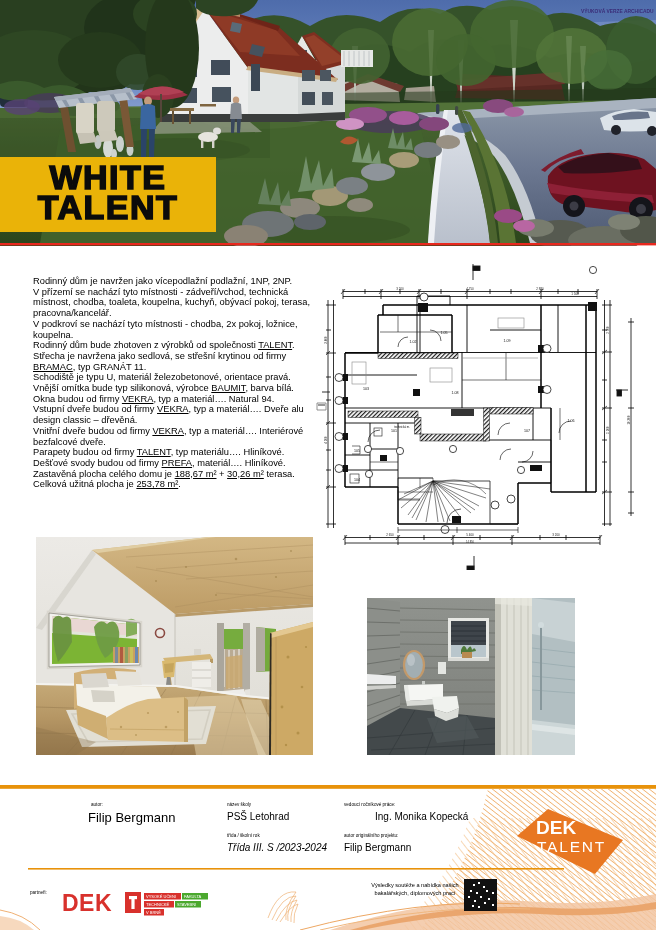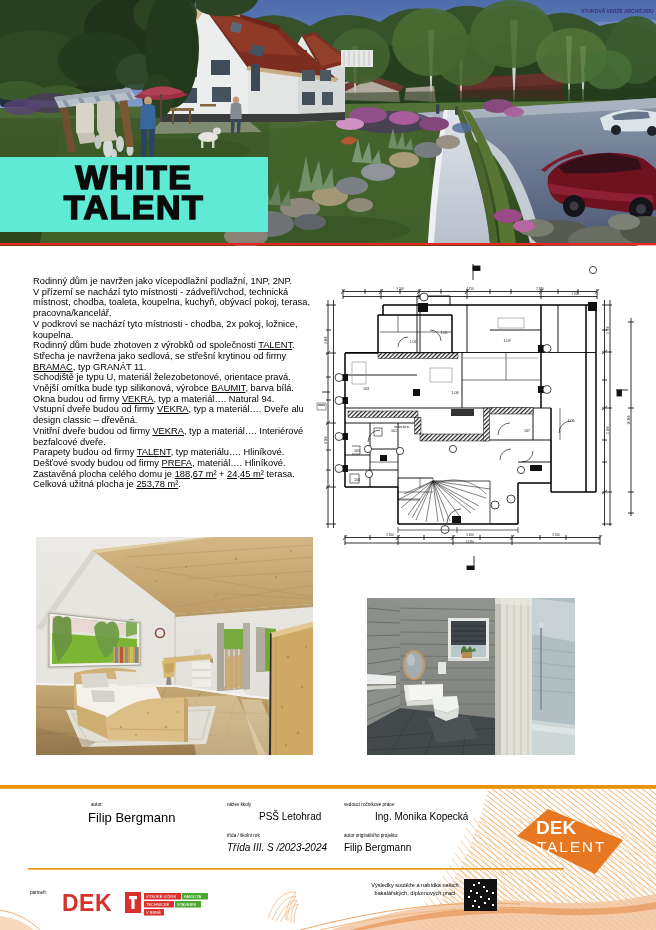--- a/index.html
+++ b/index.html
@@ -1,19 +1,19 @@
 <!DOCTYPE html>
 <html><head>
 <meta charset="utf-8">
 <style>
 html,body{margin:0;padding:0;}
 body{width:656px;height:930px;background:#ffffff;font-family:"Liberation Sans",sans-serif;position:relative;overflow:hidden;}
 .abs{position:absolute;}
 #desc{left:33px;top:276px;width:292px;font-size:9.3px;line-height:10.7px;color:#000;letter-spacing:0px;}
-#titlebox{left:0;top:157px;width:268px;height:75px;background:#5eead4;text-align:center;}
+#titlebox{left:0;top:157px;width:216px;height:75px;background:#eab308;text-align:center;}
 #titlebox div{font-weight:bold;font-size:34px;line-height:30px;color:#0b0b0b;letter-spacing:1.5px;-webkit-text-stroke:1.6px #0b0b0b;}
 #titlebox .t1{margin-top:5px;}
 u{text-decoration:underline;}
 </style>
 </head>
 <body>
 
 <svg class="abs" style="left:0;top:0" width="656" height="246" viewBox="0 0 656 246">
 <defs>
 <linearGradient id="sky" x1="0" y1="0" x2="0" y2="1">
@@ -274,21 +274,21 @@
 <u>BRAMAC</u>, typ GRANÁT 11.<br>
 Schodiště je typu U, materiál železobetonové, orientace pravá.<br>
 Vnější omítka bude typ silikonová, výrobce <u>BAUMIT</u>, barva bílá.<br>
 Okna budou od firmy <u>VEKRA</u>, typ a materiál…. Natural 94.<br>
 Vstupní dveře budou od firmy <u>VEKRA</u>, typ a materiál…. Dveře alu
 design classic – dřevěná.<br>
 Vnitřní dveře budou od firmy <u>VEKRA</u>, typ a materiál…. Interiérové
 bezfalcové dveře.<br>
 Parapety budou od firmy <u>TALENT</u>, typ materiálu…. Hliníkové.<br>
 Dešťové svody budou od firmy <u>PREFA</u>, materiál…. Hliníkové.<br>
-Zastavěná plocha celého domu je <u>188,67 m²</u> + <u>24,45 m²</u> terasa.<br>
+Zastavěná plocha celého domu je <u>188,67 m²</u> + <u>30,26 m²</u> terasa.<br>
 Celková užitná plocha je <u>253,78 m²</u>.
 </div>
 
 <svg class="abs" style="left:316px;top:402px" width="12" height="10" viewBox="0 0 12 10">
     <path d="M1,1 L10,1 L10,8 L1,8 Z" fill="none" stroke="#777" stroke-width="0.8"></path>
     <path d="M2,2 L9,2 L9,4 L2,4 Z" fill="#999"></path>
   </svg>
 
 <svg id="plan" class="abs" style="left:322px;top:258px" width="334" height="312" viewBox="322 258 334 312">
 <defs>
@@ -931,21 +931,21 @@
 </g>
 </g>
 </svg>
 
 <div class="abs" style="left:91px;top:24px;font-size:4.6px;color:#000;">autor:</div>
 
 <div class="abs" style="left:88px;top:32px;font-size:13px;color:#000;">Filip Bergmann</div>
 
 <div class="abs" style="left:227px;top:24px;font-size:4.6px;color:#000;">název školy</div>
 
-<div class="abs" style="left:227px;top:33px;font-size:10px;color:#000;margin-left:32px;">PSŠ Letohrad</div>
+<div class="abs" style="left:227px;top:33px;font-size:10px;color:#000;">PSŠ Letohrad</div>
 
 <div class="abs" style="left:227px;top:55px;font-size:4.6px;color:#000;">třída / školní rok</div>
 
 <div class="abs" style="left:227px;top:64px;font-size:10px;color:#000;font-style:italic;">Třída III. S /2023-2024</div>
 
 <div class="abs" style="left:344px;top:24px;font-size:4.6px;color:#000;">vedoucí ročníkové práce:</div>
 
 <div class="abs" style="left:344px;top:33px;font-size:10px;color:#000;padding-left:31px;">Ing. Monika Kopecká</div>
 
 <div class="abs" style="left:344px;top:55px;font-size:4.6px;color:#000;">autor originálního projektu:</div>

